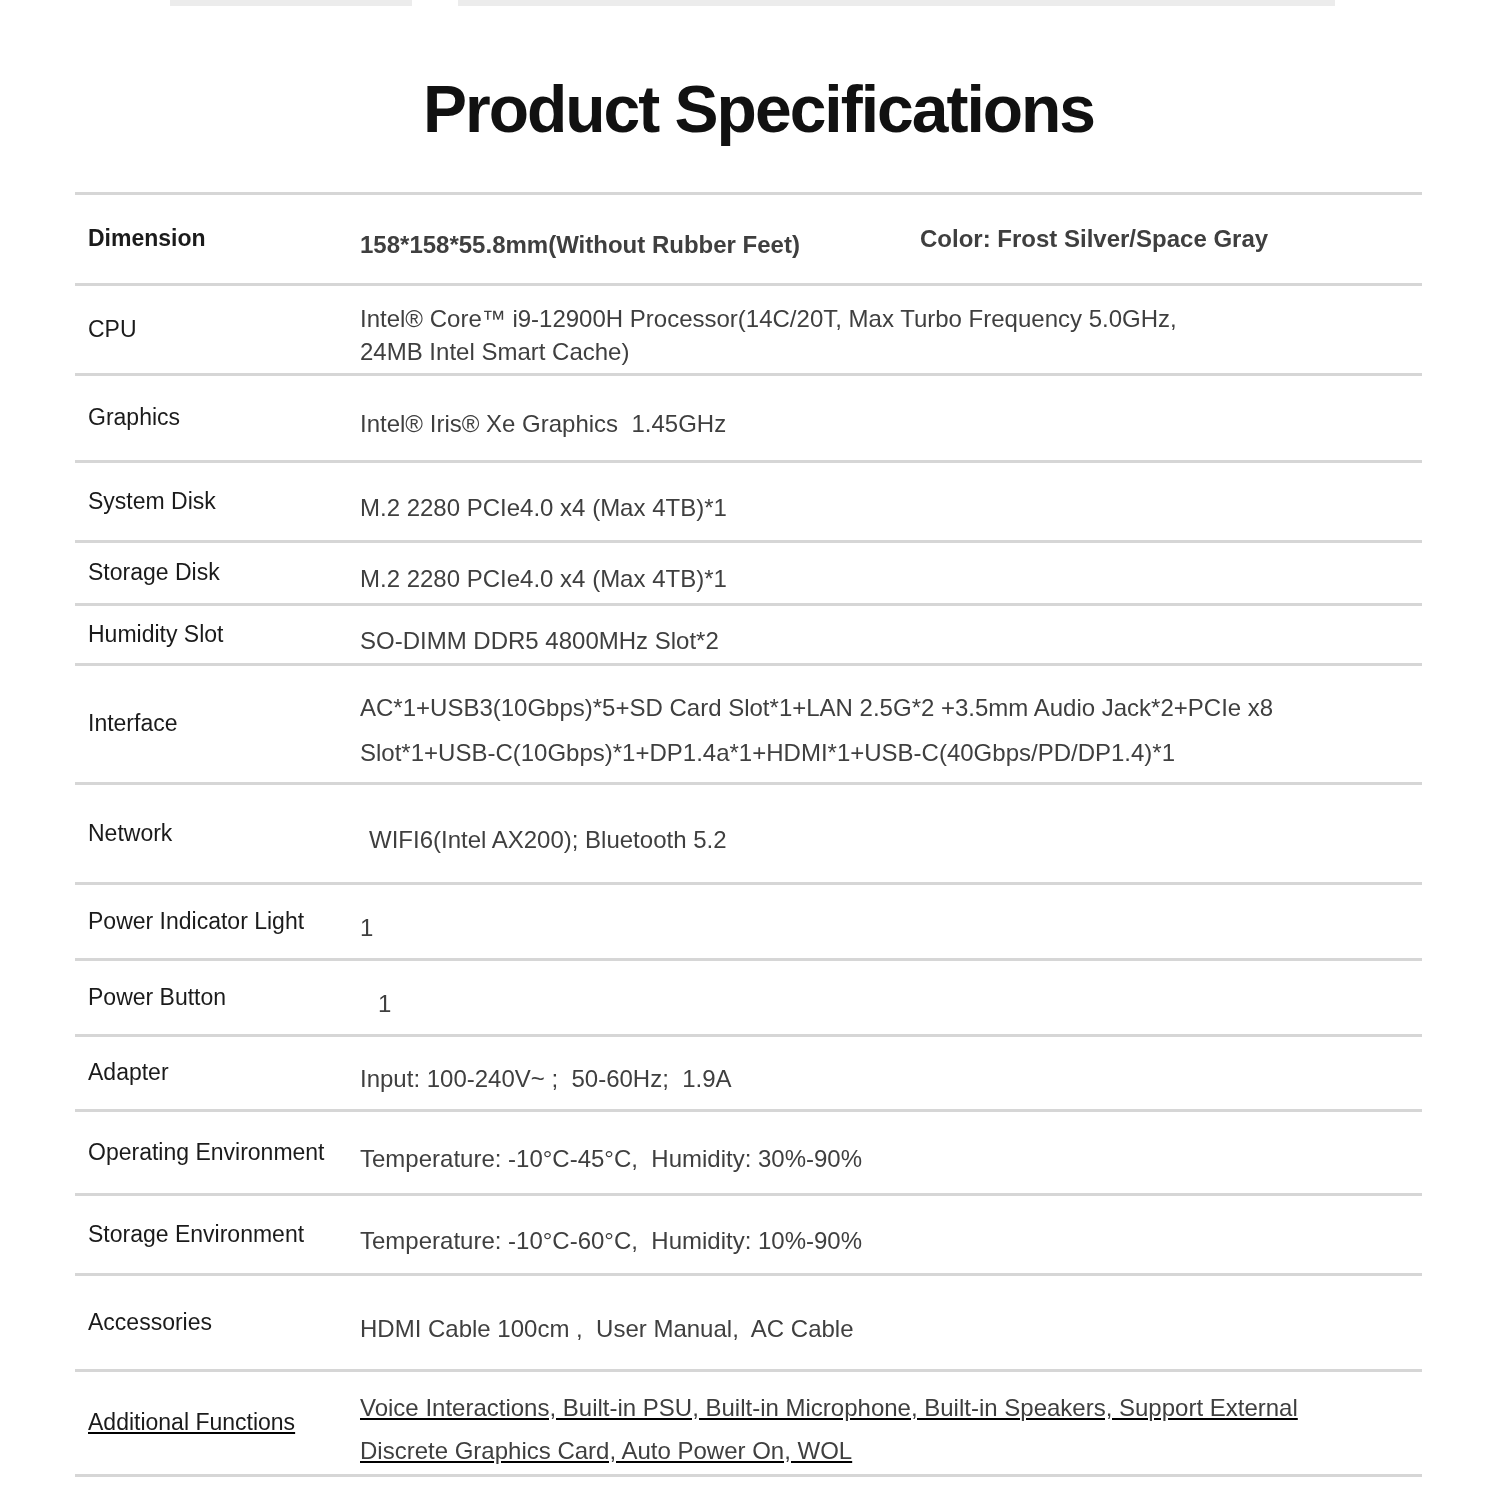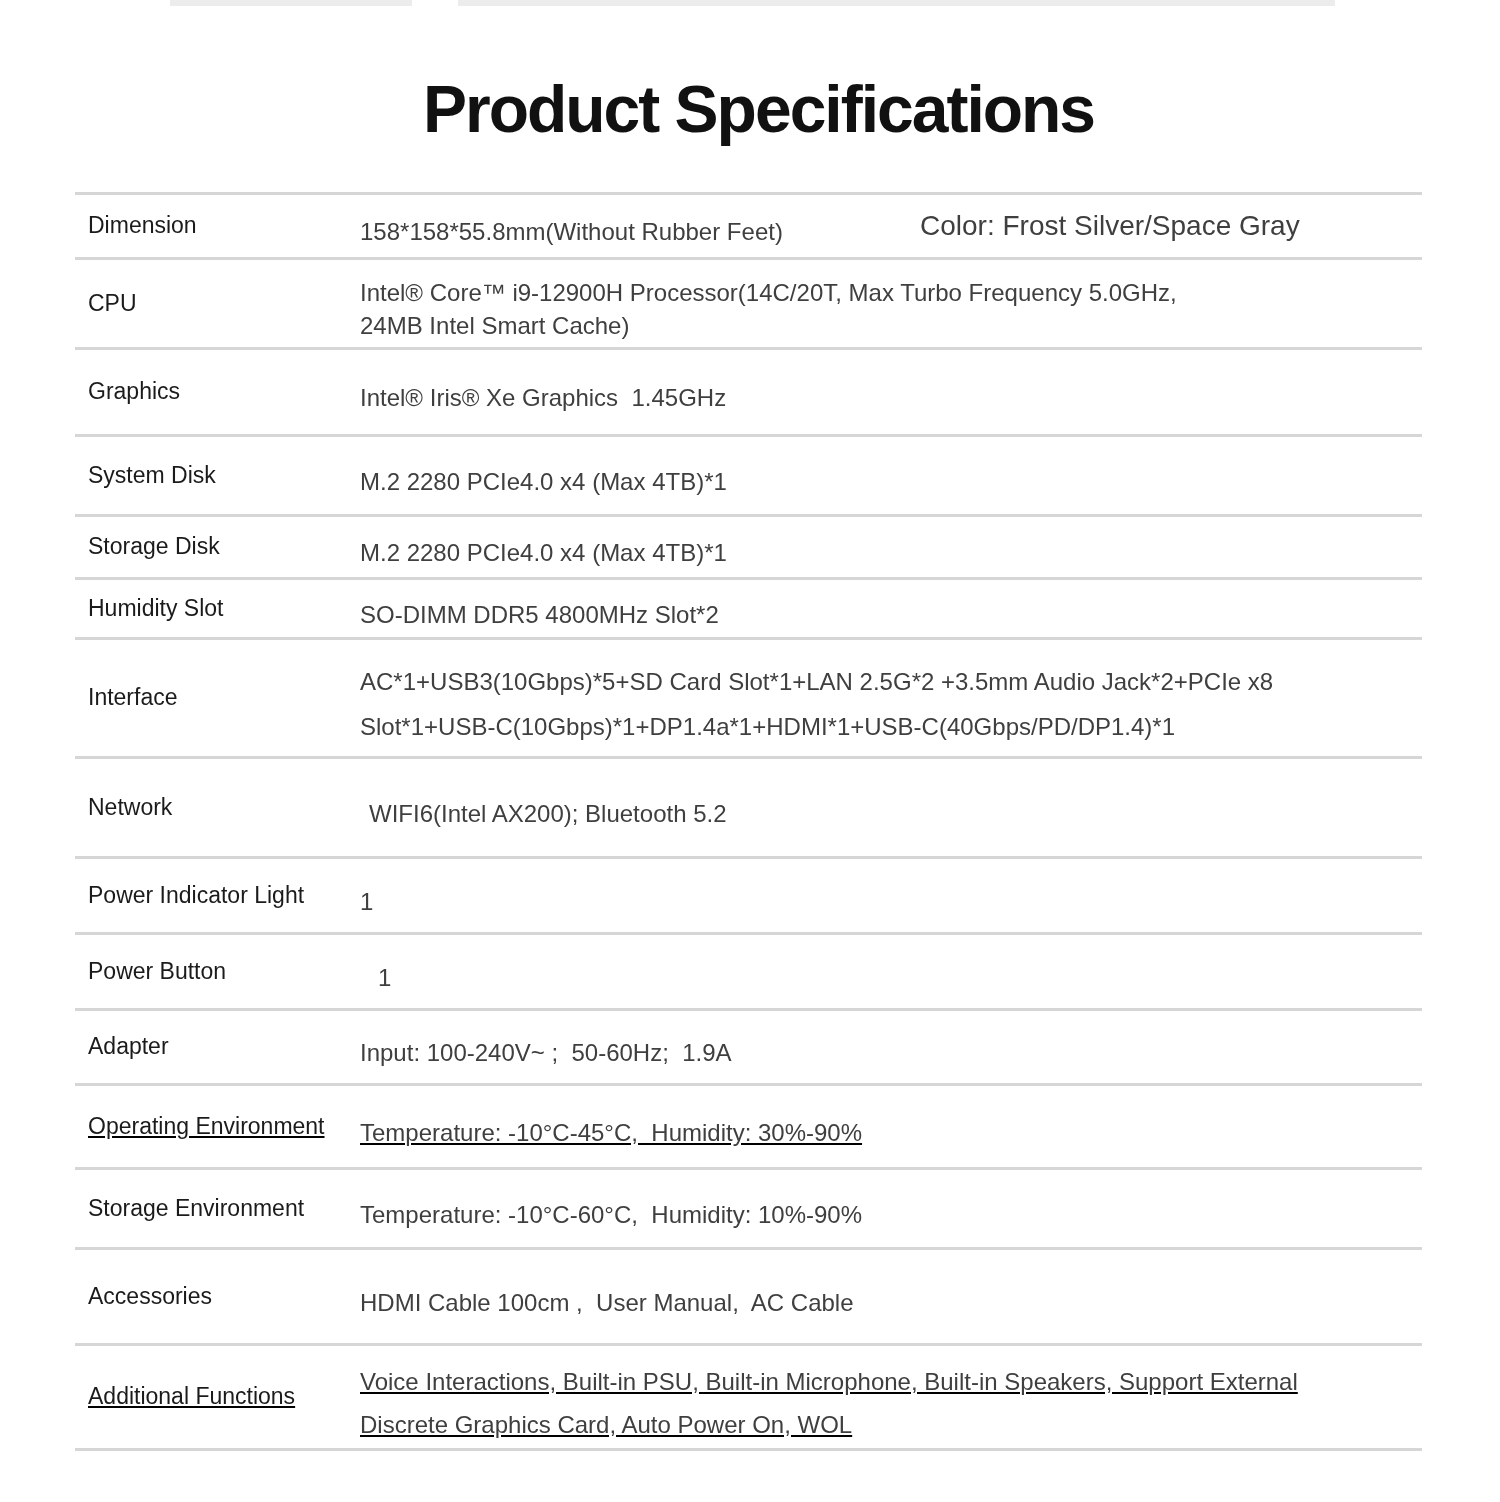--- a/index.html
+++ b/index.html
@@ -43,32 +43,32 @@
   .spec-row {
     display: flex;
     align-items: center;
     position: relative;
     border-top: 3px solid var(--divider);
     box-sizing: border-box;
   }
   .spec-row:last-child { border-bottom: 3px solid var(--divider); text-decoration: underline; }
 
   
-  .spec-row:nth-child(1)  { height: 65px; }
+  .spec-row:nth-child(1)  { height: 91px; font-weight: bold; }
   .spec-row:nth-child(2)  { height: 90px; }
   .spec-row:nth-child(3)  { height: 87px; }
   .spec-row:nth-child(4)  { height: 80px; }
   .spec-row:nth-child(5)  { height: 63px; }
   .spec-row:nth-child(6)  { height: 60px; }
   .spec-row:nth-child(7)  { height: 119px; }
   .spec-row:nth-child(8)  { height: 100px; gap: 9px; }
   .spec-row:nth-child(9)  { height: 76px; }
   .spec-row:nth-child(10) { height: 76px; gap: 18px; }
   .spec-row:nth-child(11) { height: 75px; }
-  .spec-row:nth-child(12) { height: 84px; text-decoration: underline; }
+  .spec-row:nth-child(12) { height: 84px; }
   .spec-row:nth-child(13) { height: 80px; }
   .spec-row:nth-child(14) { height: 96px; }
   .spec-row:nth-child(15) { height: 108px; }
 
   .spec-row-label {
     width: 285px;
     min-width: 285px;
     padding-left: 13px;
     box-sizing: border-box;
     font-size: 23px;
@@ -87,21 +87,21 @@
   }
   
   .spec-row:nth-child(7)  .spec-value-line { line-height: 45px; }
   .spec-row:nth-child(15) .spec-value-line { line-height: 43px; }
 
   .spec-color-note {
     position: absolute;
     left: 845px;
     top: 50%;
     transform: translateY(-50%);
-    font-size: 28px;
+    font-size: 24px;
     color: var(--text-secondary);
     white-space: nowrap;
   }
 </style>
 </head>
 <body>
 
 <div class="top-sliver seg1"></div>
 <div class="top-sliver seg2"></div>
 

